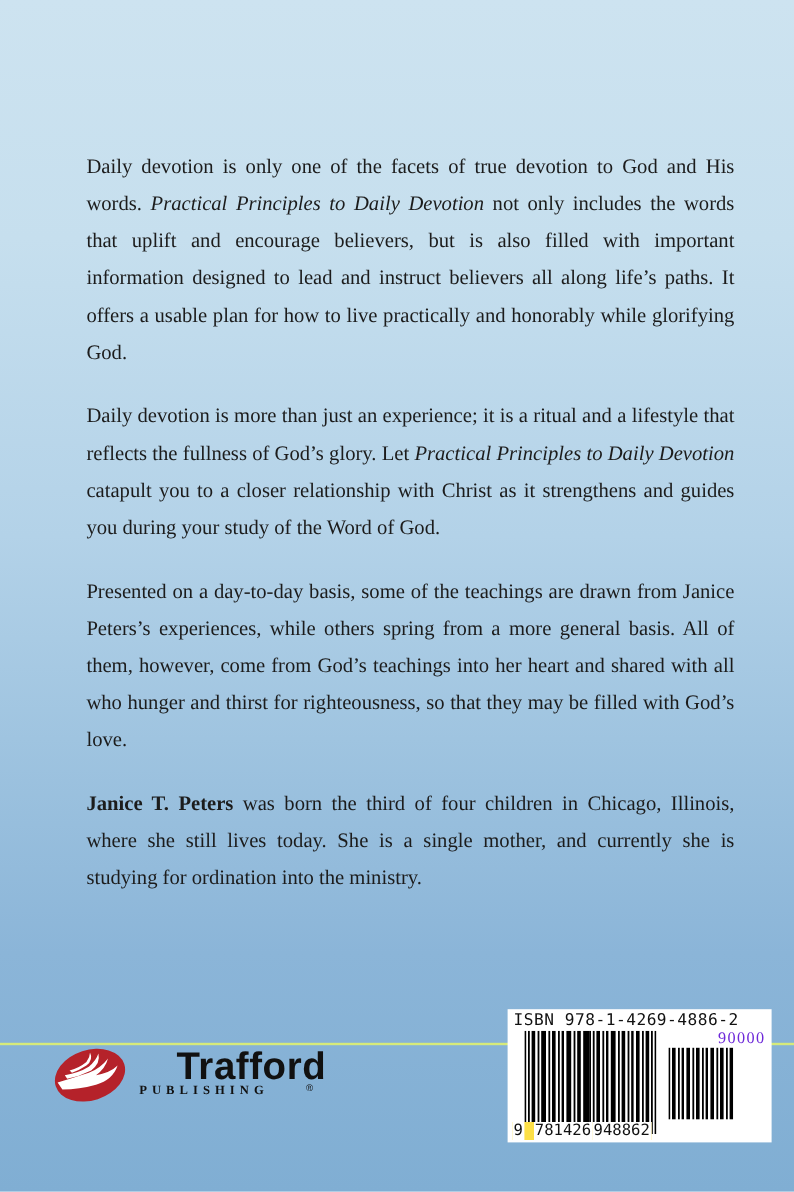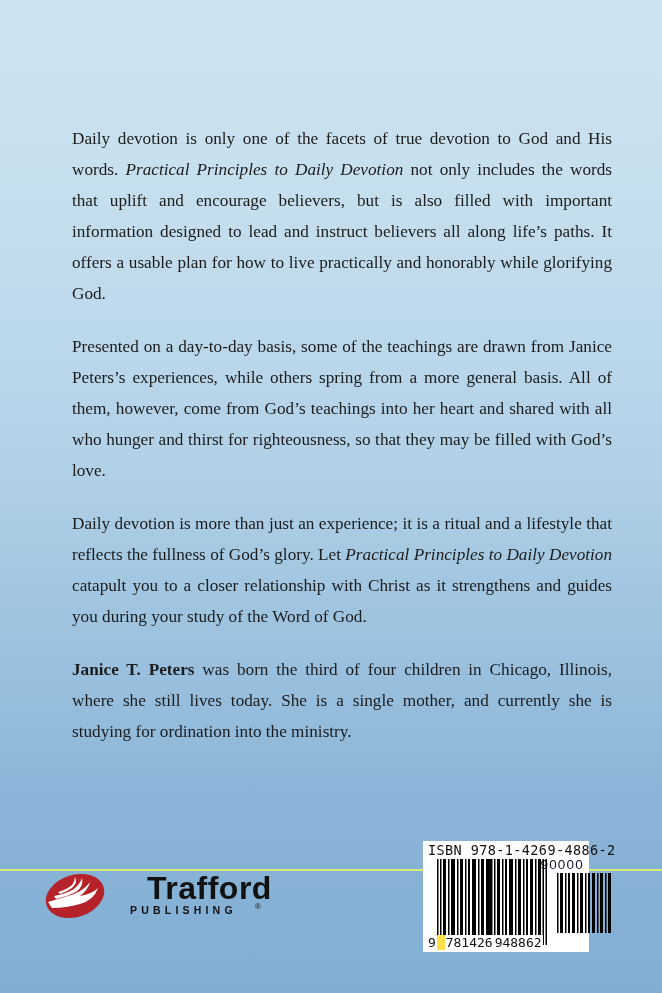--- a/index.html
+++ b/index.html
@@ -15,61 +15,61 @@
     }
     .text-block p { margin: 0 0 22px 0; }
     .text-block p.bio { }
     .text-block i { font-style: italic; }
     .text-block b { font-weight: bold; }
     .divider-line {
       position: absolute; left: 0; top: 869px; width: 662px; height: 2px;
       background: #d6ea7a;
     }
     .barcode-box {
-      position: absolute; left: 423px; top: 841px; width: 166px; height: 111px;
+      position: absolute; left: 423px; top: 841px; width: 220px; height: 111px;
       background: #fff;
     }
     .isbn-text {
       position: absolute; left: 5px; top: 1px; font-family: "DejaVu Sans Mono", monospace;
       font-size: 13.5px; letter-spacing: 0.4px; color: #111; white-space: nowrap;
     }
     .price-text {
-      position: absolute; right: 5px; top: 16px; font-family: Liberation Sans, sans-serif;
-      font-size: 13.5px; letter-spacing: 1.2px; color: #0f172a;
+      position: absolute; right: 5px; top: 16px; font-family: Liberation Serif, serif;
+      font-size: 13.5px; letter-spacing: 1.2px; color: #6d28d9;
     }
     .main-bars { position: absolute; left: 14px; top: 18px; width: 110px; height: 86px; }
     .addon-bars { position: absolute; left: 134px; top: 32px; width: 54px; height: 60px; }
     .ean-digits {
       position: absolute; left: 4px; bottom: 2px; font-family: "DejaVu Sans Mono", monospace;
       font-size: 13px; color: #111; white-space: nowrap; background: #fde047;
     }
     .ean-digits span { background:#fff; padding: 0 1px; }
     .logo { position: absolute; left: 44px; top: 872px; width: 222px; height: 48px; }
     .logo-word {
       position: absolute; left: 63px; top: 0; font-family: "Liberation Sans", sans-serif;
       font-weight: bold; font-size: 32px; letter-spacing: 0.5px; color: #111; line-height: 32px; margin-left: 40px;
     }
     .logo-sub {
-      position: absolute; left: 72px; top: 32px; font-family: Liberation Sans, sans-serif;
-      font-weight: bold; font-size: 10.5px; letter-spacing: 4.2px; color: #111; margin-left: 14px;
+      position: absolute; left: 72px; top: 32px; font-family: Liberation Serif, serif;
+      font-weight: bold; font-size: 10.5px; letter-spacing: 4.2px; color: #111;
     }
     .logo-reg { position:absolute; left: 211px; top: 30px; font-family: "Liberation Sans", sans-serif; font-size: 8px; color:#111; }
   </style>
 </head>
 <body>
 
 <div class="text-block">
   <p>
     <span>Daily devotion is only one of the facets of true devotion to God and His words. </span><i>Practical Principles to Daily Devotion</i><span> not only includes the words that uplift and encourage believers, but is also filled with important information designed to lead and instruct believers all along life’s paths. It offers a usable plan for how to live practically and honorably while glorifying God.</span>
   </p>
   <p>
-    <span>Presented on a day-to-day basis, some of the teachings are drawn from Janice Peters’s experiences, while others spring from a more general basis. All of them, however, come from God’s teachings into her heart and shared with all who hunger and thirst for righteousness, so that they may be filled with God’s love.</span>
+    <span>Daily devotion is more than just an experience; it is a ritual and a lifestyle that reflects the fullness of God’s glory. Let </span><i>Practical Principles to Daily Devotion</i><span> catapult you to a closer relationship with Christ as it strengthens and guides you during your study of the Word of God.</span>
   </p>
   <p>
-    <span>Daily devotion is more than just an experience; it is a ritual and a lifestyle that reflects the fullness of God’s glory. Let </span><i>Practical Principles to Daily Devotion</i><span> catapult you to a closer relationship with Christ as it strengthens and guides you during your study of the Word of God.</span>
+    <span>Presented on a day-to-day basis, some of the teachings are drawn from Janice Peters’s experiences, while others spring from a more general basis. All of them, however, come from God’s teachings into her heart and shared with all who hunger and thirst for righteousness, so that they may be filled with God’s love.</span>
   </p>
   <p class="bio">
     <b>Janice T. Peters</b><span> was born the third of four children in Chicago, Illinois, where she still lives today. She is a single mother, and currently she is studying for ordination into the ministry.</span>
   </p>
 </div>
 
 <div class="divider-line"></div>
 
 <div class="logo">
   <svg width="62" height="48" viewBox="0 0 62 48" style="position:absolute;left:0;top:0;">

